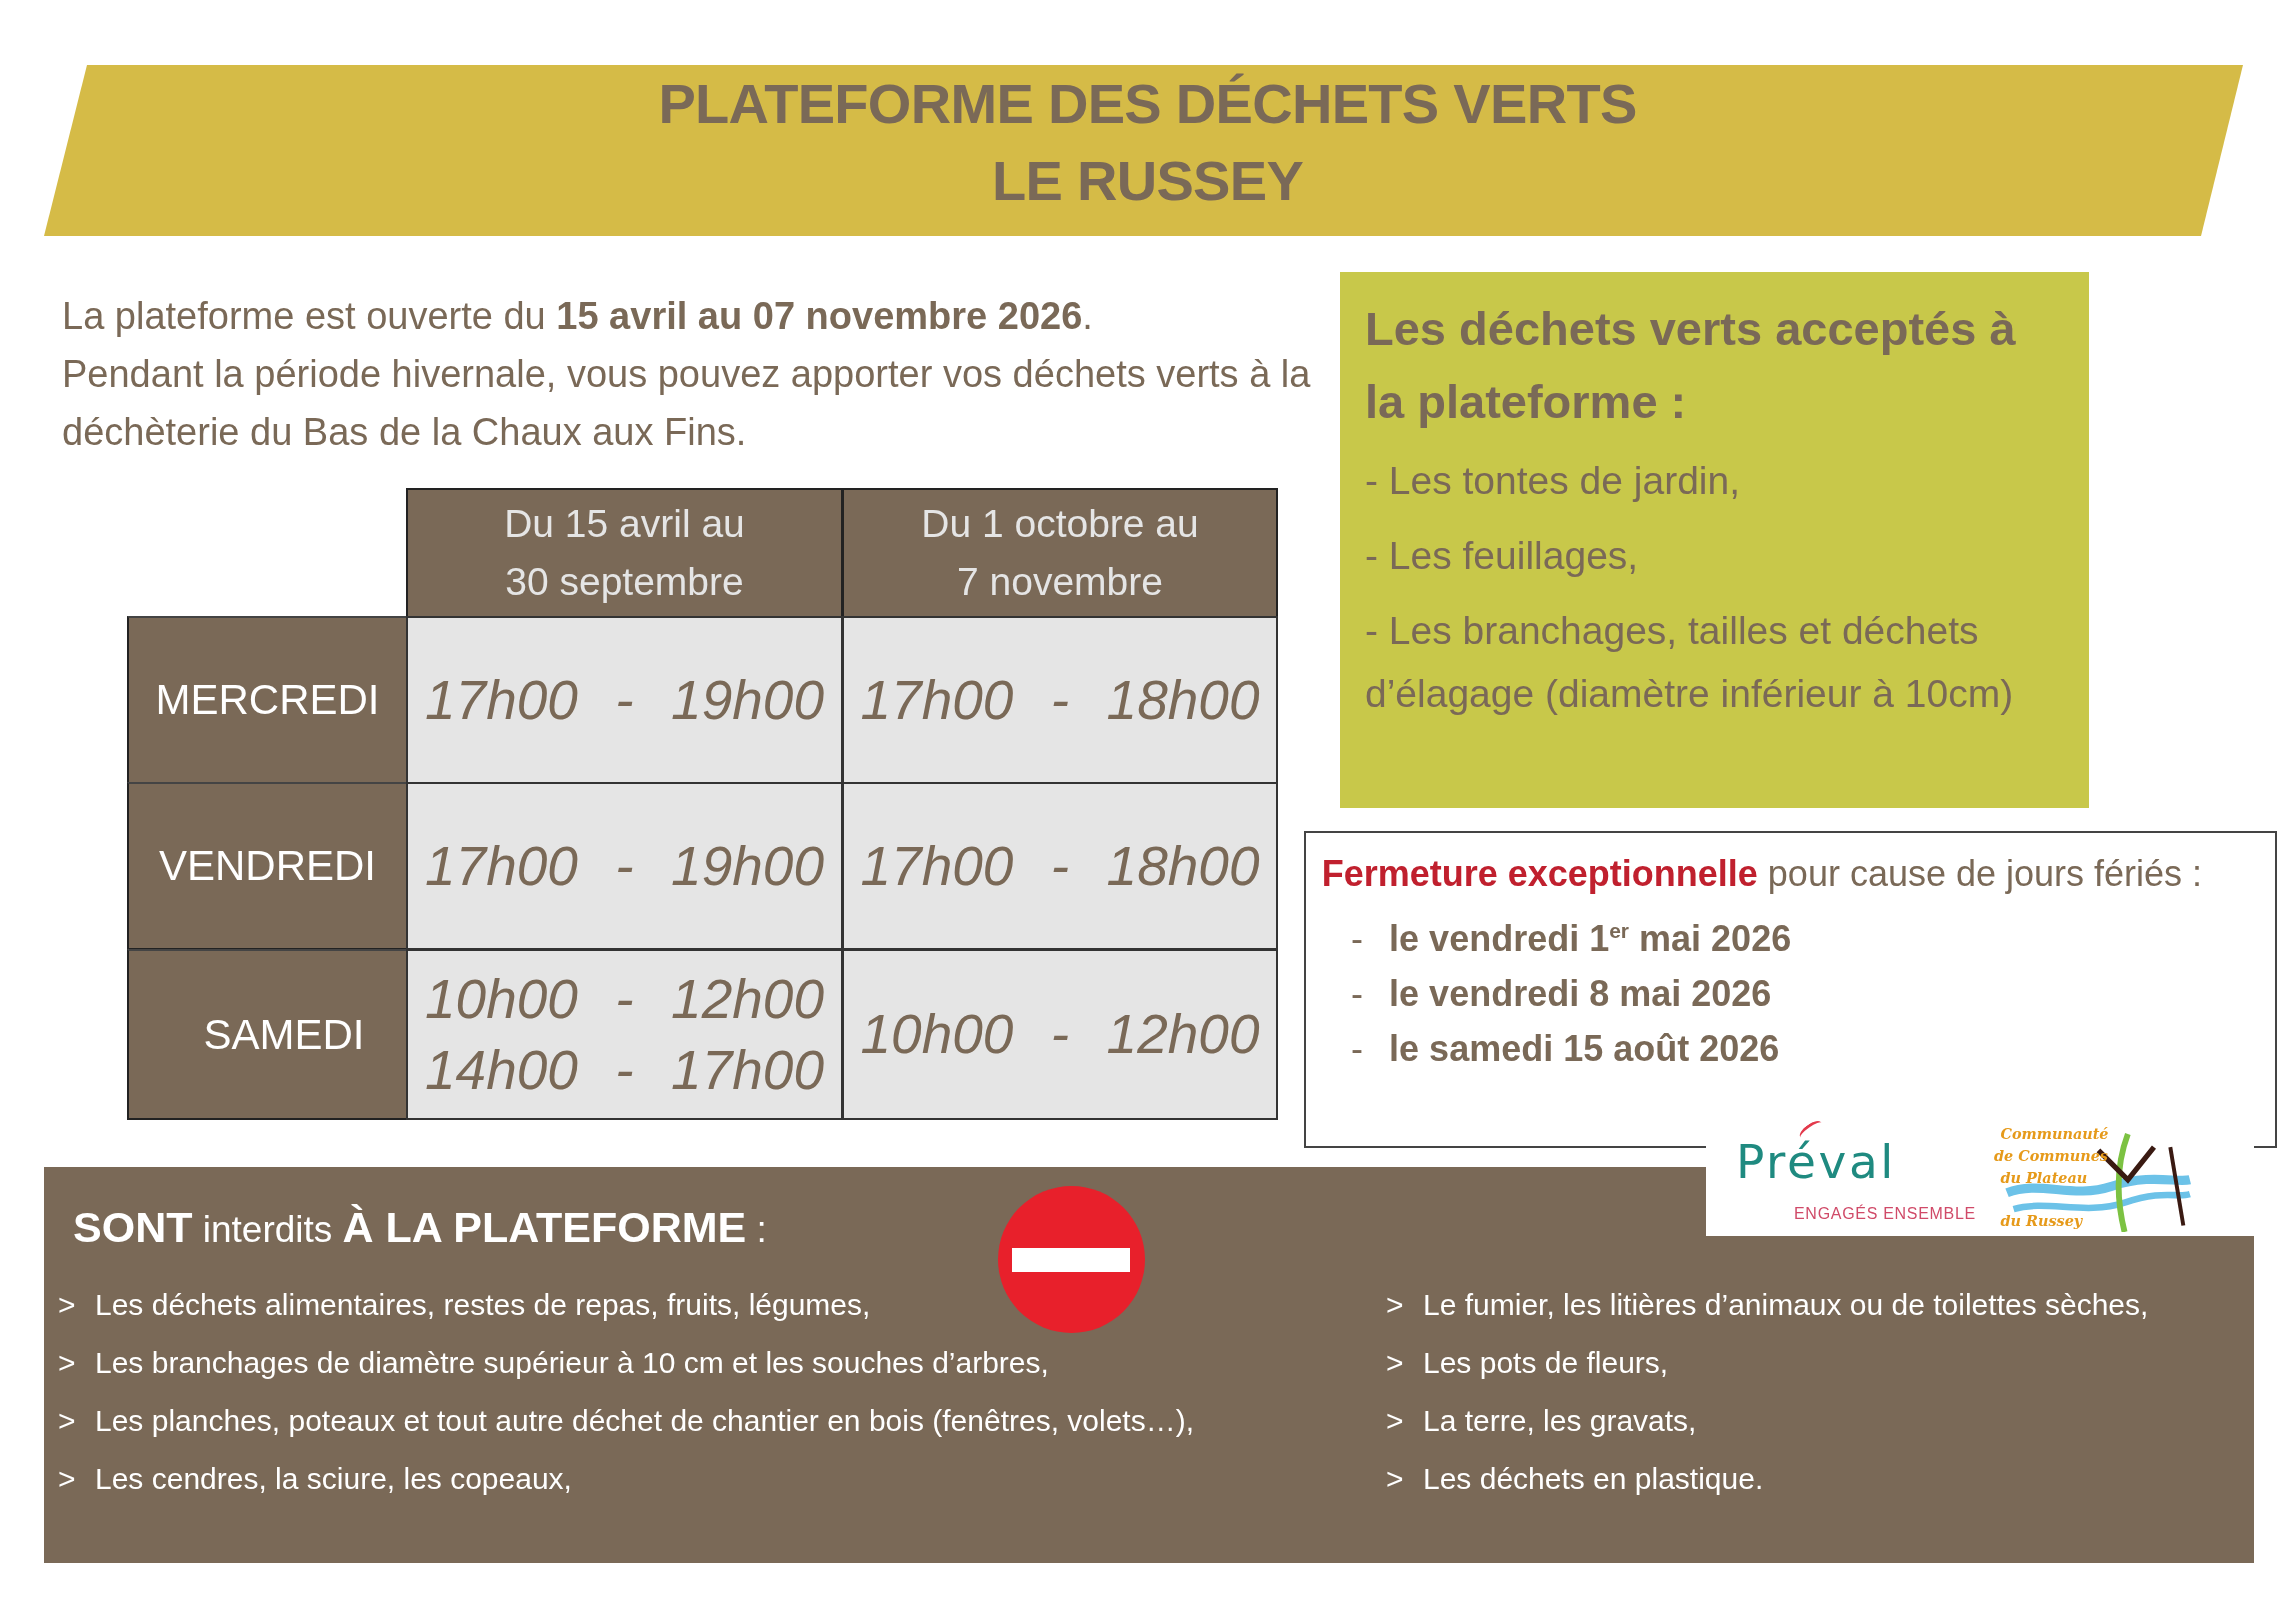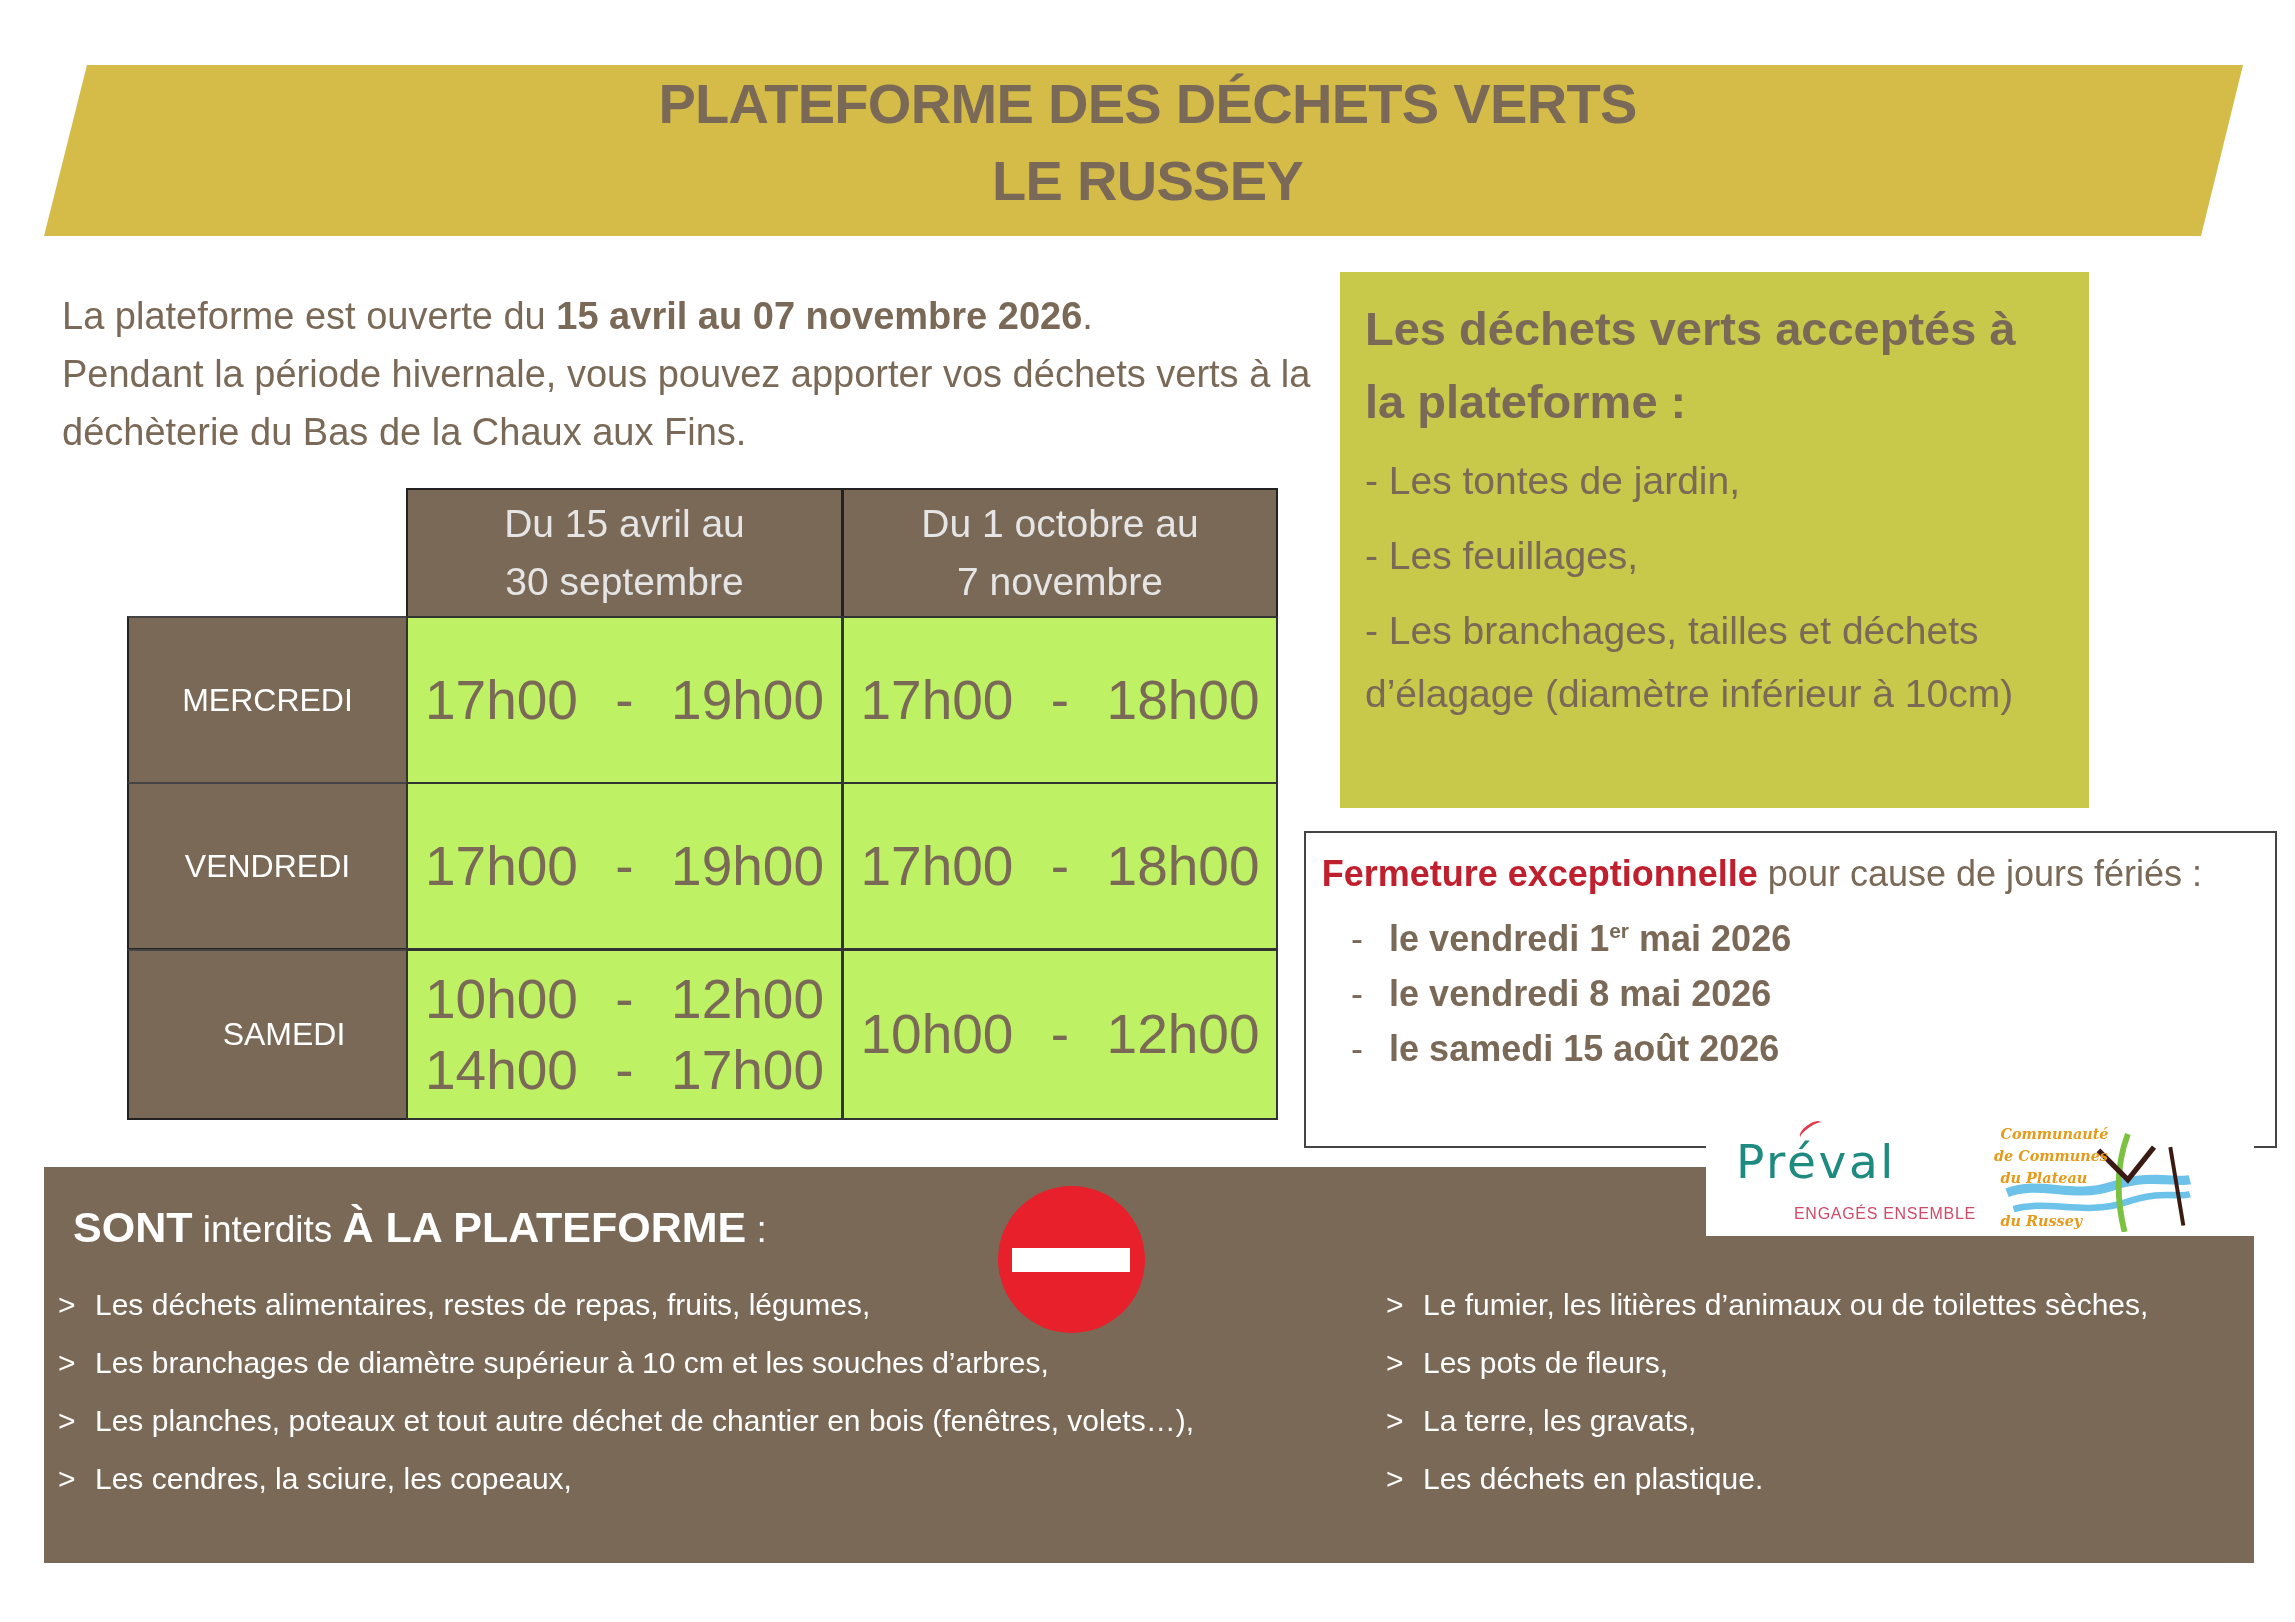--- a/index.html
+++ b/index.html
@@ -29,22 +29,22 @@
     font-size: 38px; line-height: 58px; color: #7a6957;
   }
   .intro b { font-weight: bold; }
 
   
   .table {
     left: 127px; top: 488px; width: 1150px; height: 632px;
   }
   .cell { position: absolute; box-sizing: border-box; display: flex; align-items: center; justify-content: center; text-align: center; }
   .hdr { background: #7a6957; color: #e5e5e5; font-size: 39px; line-height: 58px; border: 2px solid #222; }
-  .day { background: #7a6957; color: #ffffff; font-size: 32px; border: 2px solid #222; border-top-color:#444; }
-  .time { background: #bef264; color: #7a6957; font-size: 55px; border: 2px solid #333; flex-direction: column; line-height: 71px; }
+  .day { background: #7a6957; color: #ffffff; font-size: 42px; border: 2px solid #222; border-top-color:#444; }
+  .time { background: #e5e5e5; color: #7a6957; font-size: 55px; border: 2px solid #333; flex-direction: column; line-height: 71px; font-style: italic; }
   .trow { display: flex; justify-content: space-between; width: 399px; }
   .trow span { display: inline-block; }
   .trow .dash { width: 39px; text-align: center; }
 
   
   .accept {
     left: 1340px; top: 272px; width: 749px; height: 536px; box-sizing: border-box;
     background: #c8c84a; padding: 19.6px 25px 0 25px; color: #7a6957;
   }
   .accept h2 { margin: 0; font-size: 47px; line-height: 73px; font-weight: bold; }

